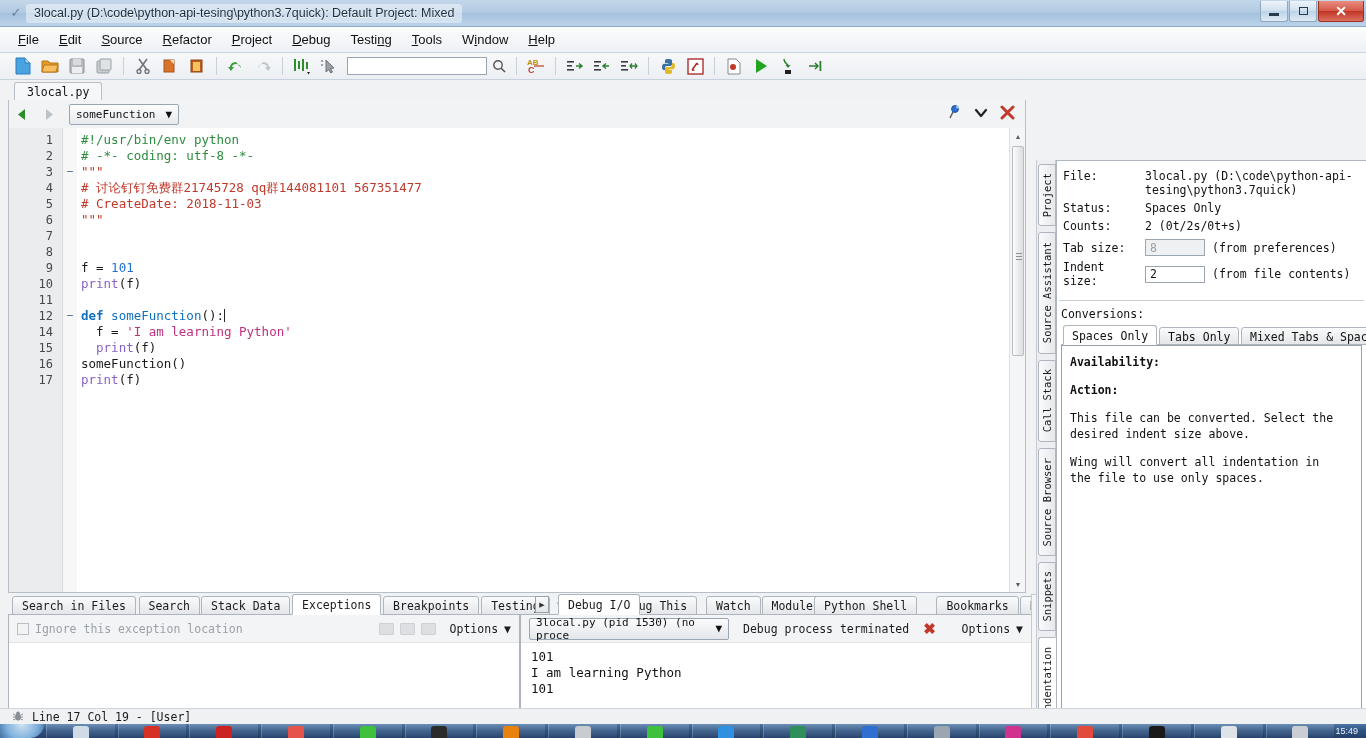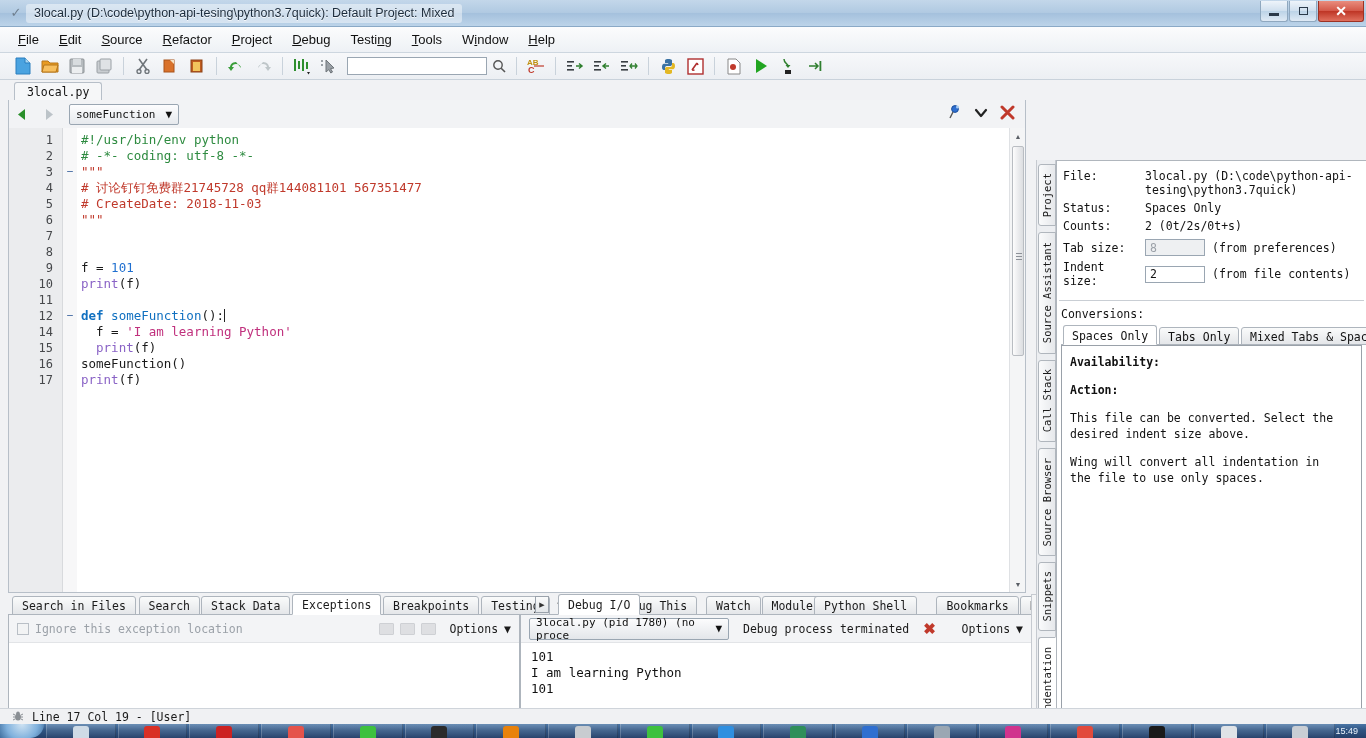--- a/index.html
+++ b/index.html
@@ -650,21 +650,21 @@
               <div class="ptab" style="left: 416.4px;">Bookmarks</div>
               <div class="ptab" style="left: 500.3px;">Me</div>
               <div class="tabnav" style="left: 512.5px;">
                 <div class="navbtn">◀</div>
                 <div class="dropbtn">▼</div>
               </div>
             </div>
           <div class="pbody">
             <div class="ptoolrow">
               <div class="procsel">
-                <span>3local.py (pid 1780) (no proce</span>
+                <span>3local.py (pid 1530) (no proce</span>
                 <span class="caret">▼</span>
               </div>
               <div class="mono-label" style="margin-left:14px;">Debug process terminated</div>
               <div class="xmark">✖</div>
               <div class="opt" style="margin-left:auto;">
                 <span>Options</span>
                 <span>▼</span>
               </div>
             </div>
             <div class="outlines" id="debug-output">

